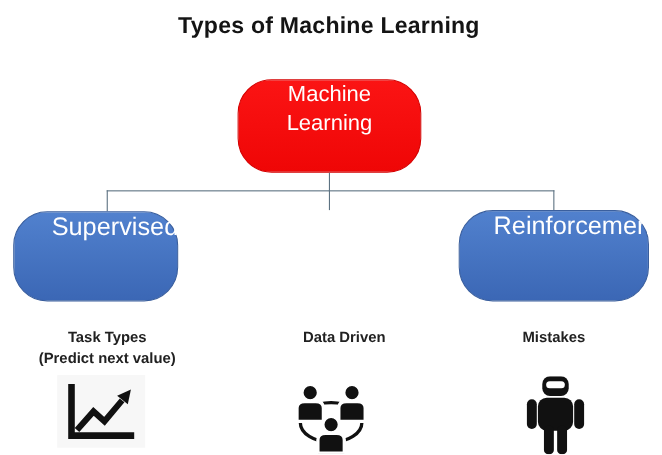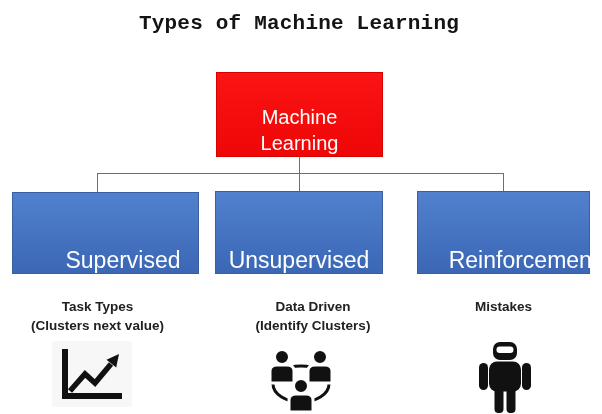--- a/index.html
+++ b/index.html
@@ -2,38 +2,38 @@
 <html><head>
 <meta charset="utf-8">
 <style>
   html,body{margin:0;padding:0;background:#fff;}
   .canvas{
     position:relative;width:602px;height:414px;background:#ffffff;overflow:hidden;
     font-family:"Liberation Sans", sans-serif;
   }
   .title{
     position:absolute;left:0;top:12px;width:598px;margin:0;
-    text-align:center;font-size:21px;font-weight:bold;color:#141414;letter-spacing:.2px;font-family:Liberation Mono, monospace;
+    text-align:center;font-size:21px;font-weight:bold;color:#141414;letter-spacing:.2px;
   }
   .node{
-    position:absolute;display:flex;align-items:flex-end;justify-content:center;
-    text-align:center;color:#ffffff;box-sizing:border-box;
+    position:absolute;display:flex;align-items:flex-start;justify-content:center;
+    text-align:center;color:#ffffff;box-sizing:border-box;border-radius:31px;
   }
   .root-node{
     left:216px;top:72px;width:167px;height:85px;
     background:linear-gradient(180deg,#fb1414 0%,#ef0606 100%);
     border:1px solid #d50000;
     font-size:20px;line-height:26px;
   }
   .branch-node{
     background:linear-gradient(180deg,#5181ce 0%,#3b67b5 100%);
     border:1px solid #3a5f9e;
     font-size:23px;line-height:26px;
   }
-  .branch-supervised{left:12px;top:192px;width:187px;height:82px;padding-left:35px;}
+  .branch-supervised{left:12px;top:192px;width:150px;height:82px;padding-left:35px;}
   .branch-unsupervised{left:215px;top:191px;width:168px;height:83px;}
   .branch-reinforcement{left:417px;top:191px;width:173px;height:83px;padding-left:40px;}
   .connector{position:absolute;background:#5d7282;}
   .conn-root-drop{left:299px;top:157px;width:1px;height:17px;}
   .conn-horizontal{left:97px;top:173px;width:407px;height:1px;}
   .conn-drop-1{left:97px;top:173px;width:1px;height:19px;}
   .conn-drop-2{left:299px;top:173px;width:1px;height:18px;}
   .conn-drop-3{left:503px;top:173px;width:1px;height:18px;}
   .caption{
     position:absolute;top:297px;text-align:center;color:#212121;
@@ -65,34 +65,30 @@
 
   <div class="connector conn-root-drop"></div>
   <div class="connector conn-horizontal"></div>
   <div class="connector conn-drop-1"></div>
   <div class="connector conn-drop-2"></div>
   <div class="connector conn-drop-3"></div>
 
   <div class="node branch-node branch-supervised">
     <span>Supervised</span>
   </div>
-  <div class="node branch-node branch-unsupervised">
-    <span>Unsupervised</span>
-  </div>
   <div class="node branch-node branch-reinforcement">
     <span>Reinforcement</span>
   </div>
 
   <div class="caption caption-1">
     <div>Task Types</div>
-    <div>(Clusters next value)</div>
+    <div>(Predict next value)</div>
   </div>
   <div class="caption caption-2">
     <div>Data Driven</div>
-    <div>(Identify Clusters)</div>
   </div>
   <div class="caption caption-3">
     <div>Mistakes</div>
   </div>
 
   <div class="icon-box icon-chart">
     <svg width="68" height="56" viewBox="0 0 68 56" aria-hidden="true">
       <path d="M7 3 L7 50 L64 50" fill="none" stroke="#111111" stroke-width="6"></path>
       <polyline points="12,45 27,28 37,37 53,18" fill="none" stroke="#111111" stroke-width="5.5"></polyline>
       <polygon points="61,8 58.2,21.5 48.5,13.8" fill="#111111"></polygon>

